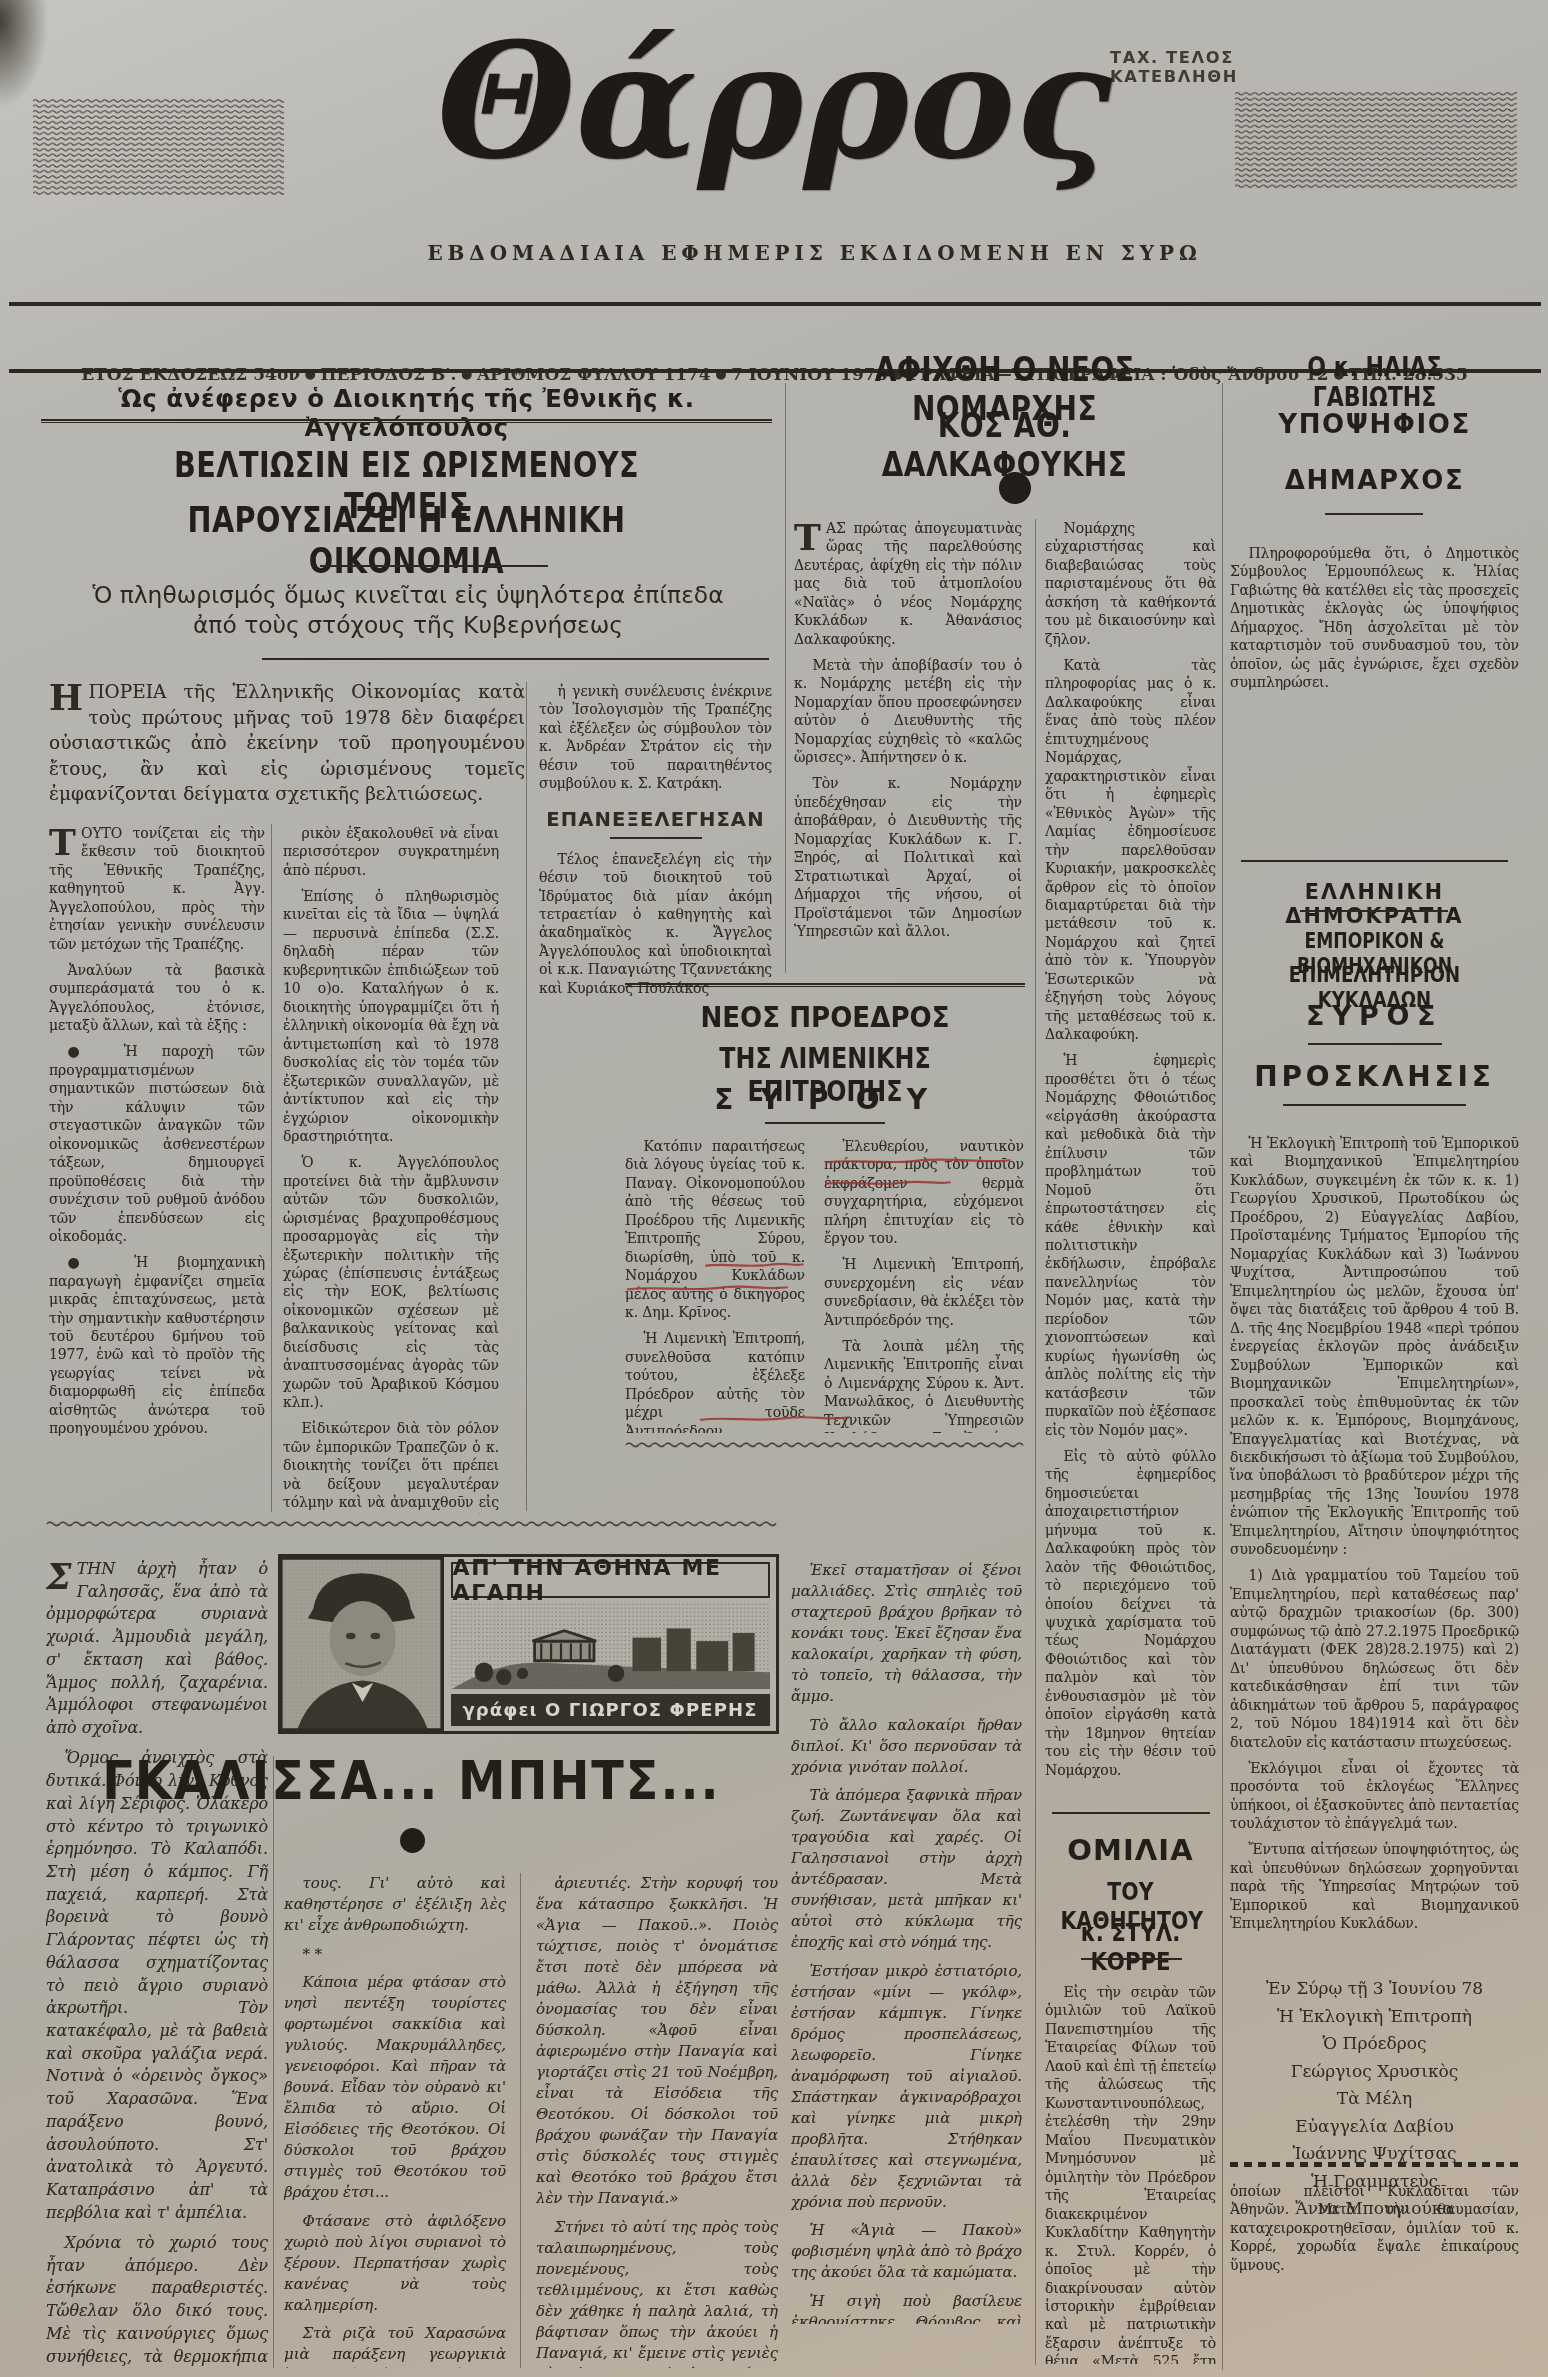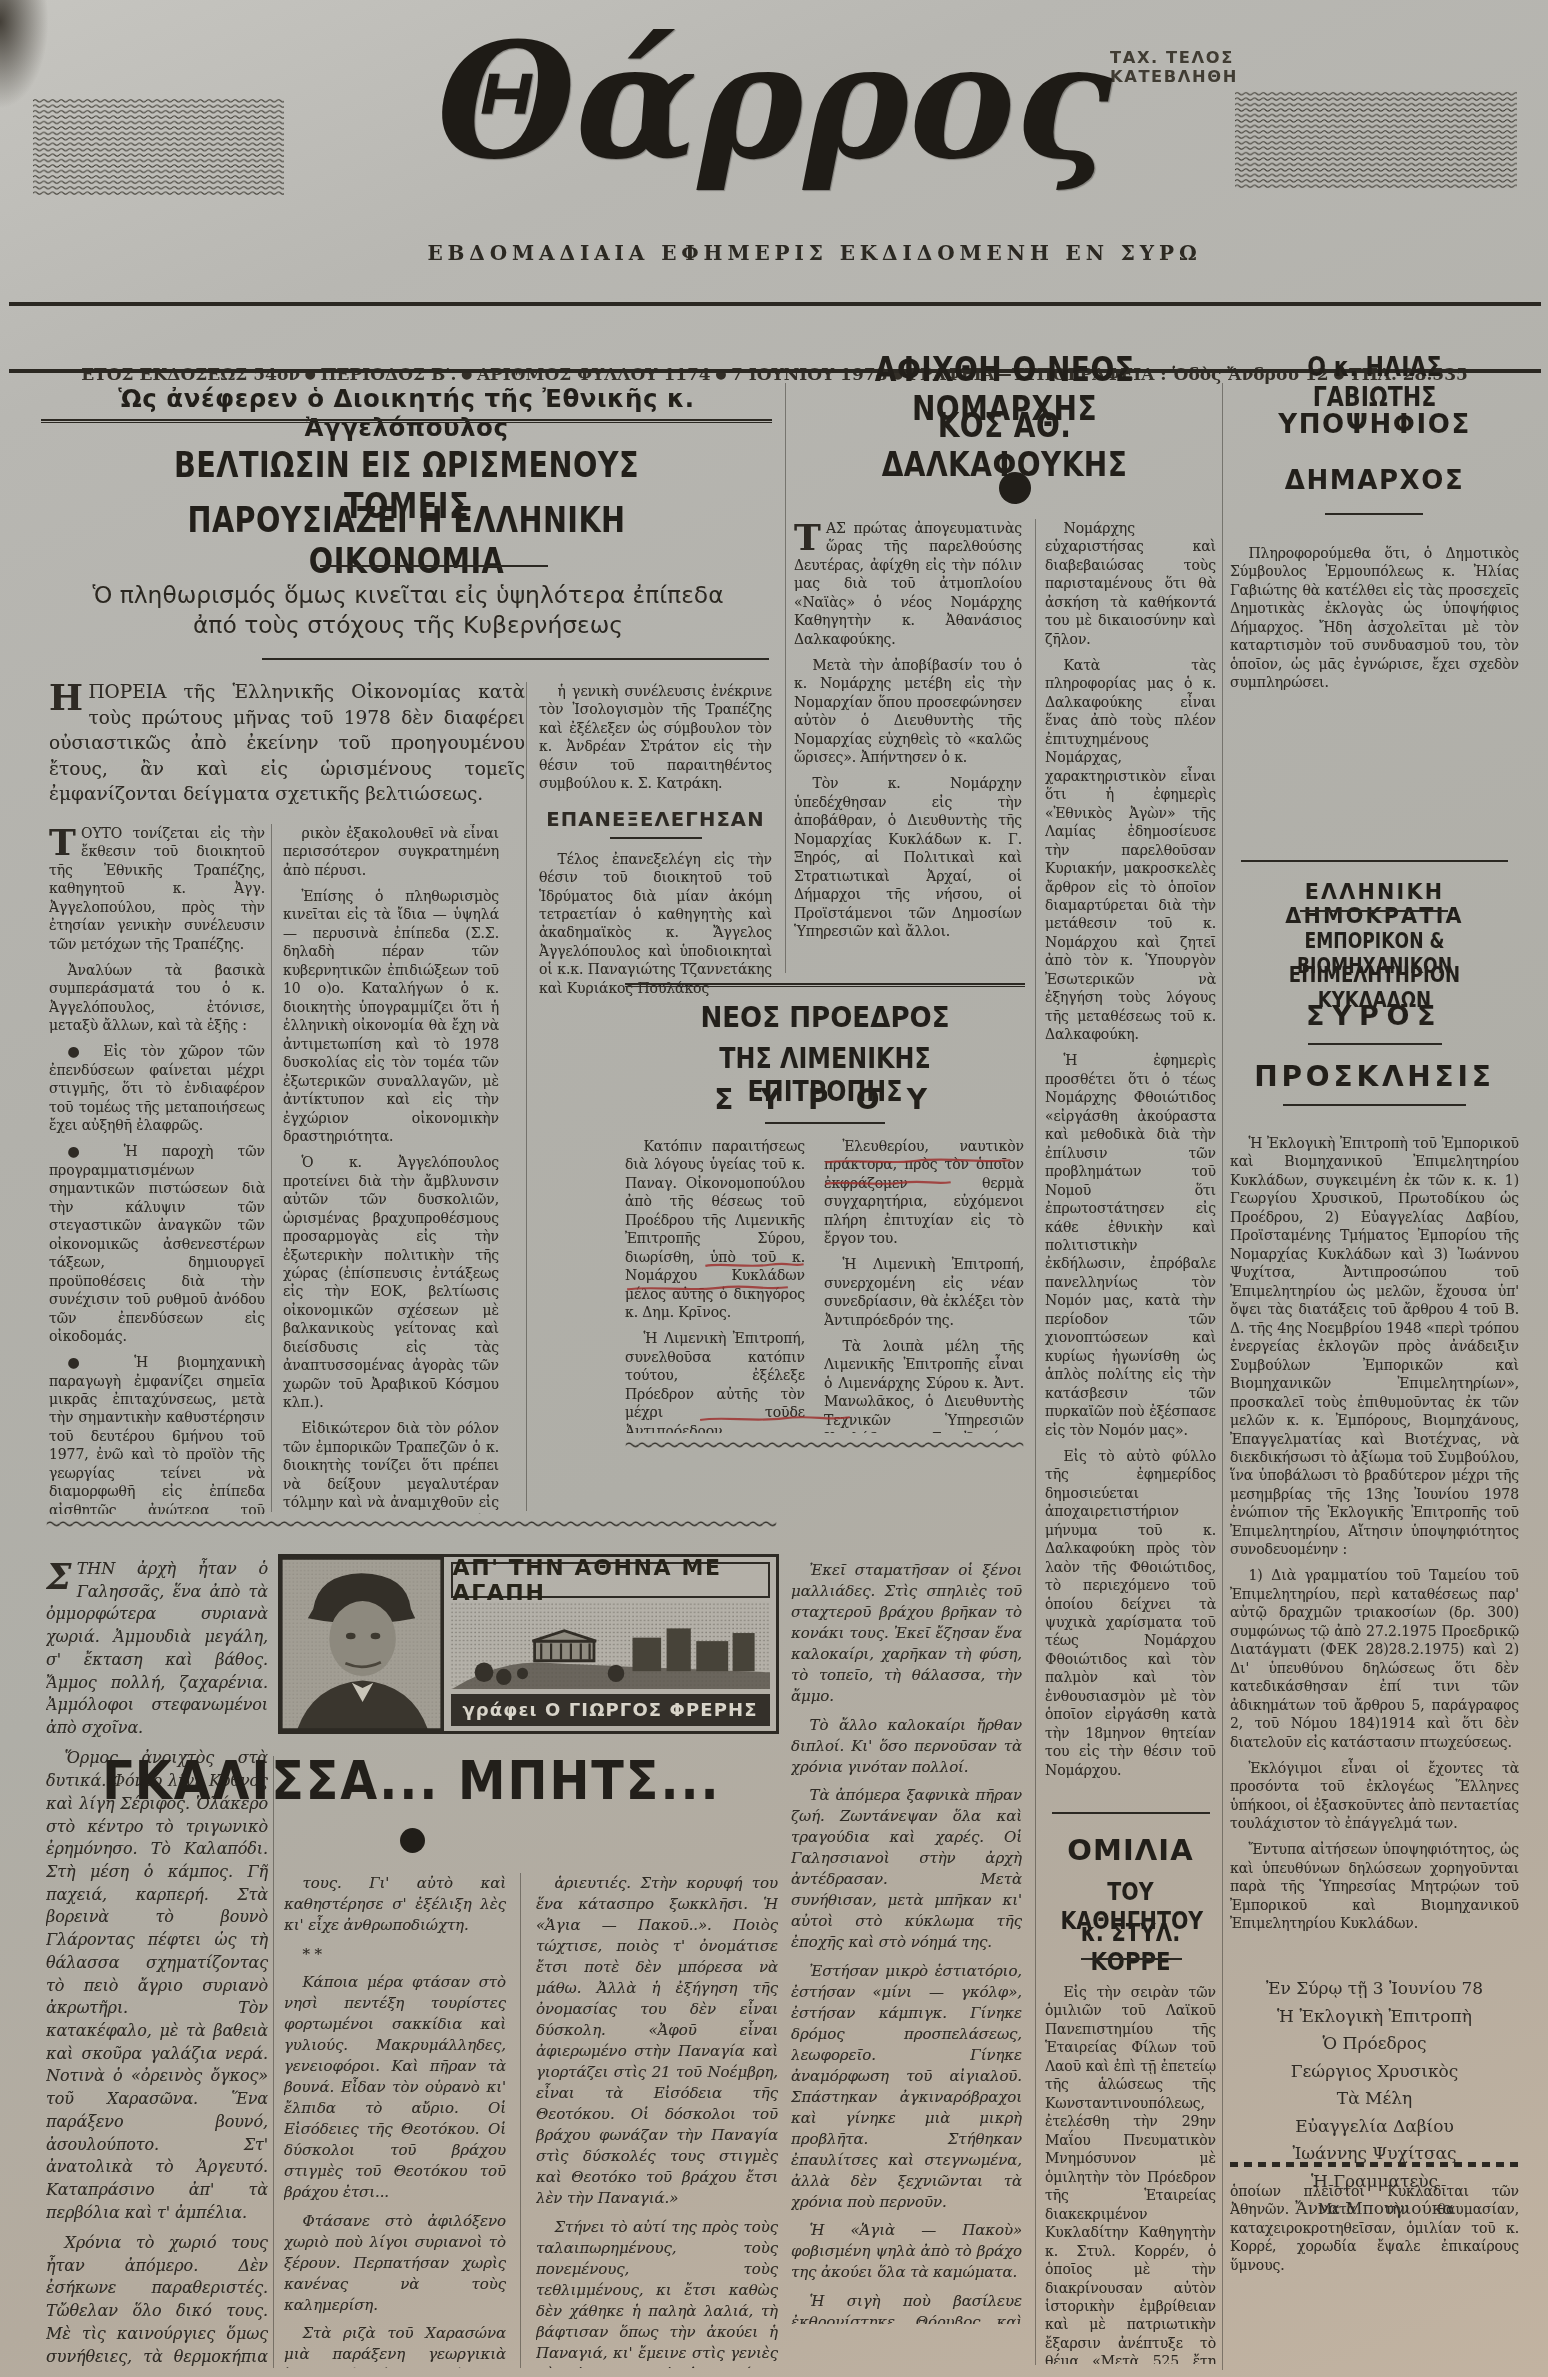--- a/index.html
+++ b/index.html
@@ -109,21 +109,20 @@
   <div class="abs jus intro clip" style="left:49px;top:679px;width:476px;height:133px">
     <p class="nohang" style="margin:0">
       <span class="dc">Η</span><span>ΠΟΡΕΙΑ τῆς Ἑλληνικῆς Οἰκονομίας κατὰ τοὺς πρώτους μῆνας τοῦ 1978 δὲν διαφέρει οὐσιαστικῶς ἀπὸ ἐκείνην τοῦ προηγουμένου ἔτους, ἂν καὶ εἰς ὡρισμένους τομεῖς ἐμφανίζονται δείγματα σχετικῆς βελτιώσεως.</span>
     </p>
   </div>
 
   <div class="abs jus body-col clip" style="left:49px;top:824px;width:216px;height:690px">
     <p class="nohang"><span class="dc">Τ</span><span>ΟΥΤΟ τονίζεται εἰς τὴν ἔκθεσιν τοῦ διοικητοῦ τῆς Ἐθνικῆς Τραπέζης, καθηγητοῦ κ. Ἀγγ. Ἀγγελοπούλου, πρὸς τὴν ἐτησίαν γενικὴν συνέλευσιν τῶν μετόχων τῆς Τραπέζης.</span></p>
     <div>
         <p>Ἀναλύων τὰ βασικὰ συμπεράσματά του ὁ κ. Ἀγγελόπουλος, ἐτόνισε, μεταξὺ ἄλλων, καὶ τὰ ἑξῆς :</p>
-        <p>● Εἰς τὸν χῶρον τῶν ἐπενδύσεων φαίνεται μέχρι στιγμῆς, ὅτι τὸ ἐνδιαφέρον τοῦ τομέως τῆς μεταποιήσεως ἔχει αὐξηθῆ ἐλαφρῶς.</p>
         <p>● Ἡ παροχὴ τῶν προγραμματισμένων σημαντικῶν πιστώσεων διὰ τὴν κάλυψιν τῶν στεγαστικῶν ἀναγκῶν τῶν οἰκονομικῶς ἀσθενεστέρων τάξεων, δημιουργεῖ προϋποθέσεις διὰ τὴν συνέχισιν τοῦ ρυθμοῦ ἀνόδου τῶν ἐπενδύσεων εἰς οἰκοδομάς.</p>
         <p>● Ἡ βιομηχανικὴ παραγωγὴ ἐμφανίζει σημεῖα μικρᾶς ἐπιταχύνσεως, μετὰ τὴν σημαντικὴν καθυστέρησιν τοῦ δευτέρου 6μήνου τοῦ 1977, ἐνῶ καὶ τὸ προϊὸν τῆς γεωργίας τείνει νὰ διαμορφωθῆ εἰς ἐπίπεδα αἰσθητῶς ἀνώτερα τοῦ προηγουμένου χρόνου.</p>
       </div>
   </div>
 
   <div class="abs jus body-col clip" style="left:283px;top:824px;width:216px;height:690px">
 
   <p>ρικὸν ἐξακολουθεῖ νὰ εἶναι περισσότερον συγκρατημένη ἀπὸ πέρυσι.</p>
       <p>Ἐπίσης ὁ πληθωρισμὸς κινεῖται εἰς τὰ ἴδια — ὑψηλά — περυσινὰ ἐπίπεδα (Σ.Σ. δηλαδὴ πέραν τῶν κυβερνητικῶν ἐπιδιώξεων τοῦ 10 ο)ο. Καταλήγων ὁ κ. διοικητὴς ὑπογραμμίζει ὅτι ἡ ἑλληνικὴ οἰκονομία θὰ ἔχη νὰ ἀντιμετωπίση καὶ τὸ 1978 δυσκολίας εἰς τὸν τομέα τῶν ἐξωτερικῶν συναλλαγῶν, μὲ ἀντίκτυπον καὶ εἰς τὴν ἐγχώριον οἰκονομικὴν δραστηριότητα.</p>
       <p>Ὁ κ. Ἀγγελόπουλος προτείνει διὰ τὴν ἄμβλυνσιν αὐτῶν τῶν δυσκολιῶν, ὡρισμένας βραχυπροθέσμους προσαρμογὰς εἰς τὴν ἐξωτερικὴν πολιτικὴν τῆς χώρας (ἐπίσπευσις ἐντάξεως εἰς τὴν ΕΟΚ, βελτίωσις οἰκονομικῶν σχέσεων μὲ βαλκανικοὺς γείτονας καὶ διείσδυσις εἰς τὰς ἀναπτυσσομένας ἀγορὰς τῶν χωρῶν τοῦ Ἀραβικοῦ Κόσμου κλπ.).</p>
@@ -139,21 +138,21 @@
 
   <svg class="abs" style="left:46px;top:1520px" width="731" height="7.6" viewBox="0 0 1345 14">
     <rect width="1345" height="14" fill="url(#sepwave)"></rect>
   </svg>
 
   <div class="abs ctr hd headline sx85" style="left:794px;top:351px;width:421px;font-size:33px">ΑΦΙΧΘΗ Ο ΝΕΟΣ ΝΟΜΑΡΧΗΣ</div>
   <div class="abs ctr hd headline sx85" style="left:794px;top:407px;width:421px;font-size:33px">ΚΟΣ ΑΘ. ΔΑΛΚΑΦΟΥΚΗΣ</div>
   <div class="abs round" style="left:999px;top:472px;width:32px;height:32px"></div>
 
   <div class="abs jus body-col clip" style="left:794px;top:519px;width:228px;height:454px">
-    <p class="nohang"><span class="dc">Τ</span><span>ΑΣ πρώτας ἀπογευματινὰς ὥρας τῆς παρελθούσης Δευτέρας, ἀφίχθη εἰς τὴν πόλιν μας διὰ τοῦ ἀτμοπλοίου «Ναϊὰς» ὁ νέος Νομάρχης Καθηγητὴν κ. Ἀθανάσιος Δαλκαφούκης.</span></p>
+    <p class="nohang"><span class="dc">Τ</span><span>ΑΣ πρώτας ἀπογευματινὰς ὥρας τῆς παρελθούσης Δευτέρας, ἀφίχθη εἰς τὴν πόλιν μας διὰ τοῦ ἀτμοπλοίου «Ναϊὰς» ὁ νέος Νομάρχης Κυκλάδων κ. Ἀθανάσιος Δαλκαφούκης.</span></p>
     <div>
         <p>Μετὰ τὴν ἀποβίβασίν του ὁ κ. Νομάρχης μετέβη εἰς τὴν Νομαρχίαν ὅπου προσεφώνησεν αὐτὸν ὁ Διευθυντὴς τῆς Νομαρχίας εὐχηθεὶς τὸ «καλῶς ὥρισες». Ἀπήντησεν ὁ κ.</p>
         <p>Τὸν κ. Νομάρχην ὑπεδέχθησαν εἰς τὴν ἀποβάθραν, ὁ Διευθυντὴς τῆς Νομαρχίας Κυκλάδων κ. Γ. Ξηρός, αἱ Πολιτικαὶ καὶ Στρατιωτικαὶ Ἀρχαί, οἱ Δήμαρχοι τῆς νήσου, οἱ Προϊστάμενοι τῶν Δημοσίων Ὑπηρεσιῶν καὶ ἄλλοι.</p>
       </div>
   </div>
 
   <div class="abs jus body-col clip" style="left:1045px;top:519px;width:171px;height:1275px">
 
   <p>Νομάρχης εὐχαριστήσας καὶ διαβεβαιώσας τοὺς παρισταμένους ὅτι θὰ ἀσκήση τὰ καθήκοντά του μὲ δικαιοσύνην καὶ ζῆλον.</p>
       <p>Κατὰ τὰς πληροφορίας μας ὁ κ. Δαλκαφούκης εἶναι ἕνας ἀπὸ τοὺς πλέον ἐπιτυχημένους Νομάρχας, χαρακτηριστικὸν εἶναι ὅτι ἡ ἐφημερὶς «Ἐθνικὸς Ἀγὼν» τῆς Λαμίας ἐδημοσίευσε τὴν παρελθοῦσαν Κυριακήν, μακροσκελὲς ἄρθρον εἰς τὸ ὁποῖον διαμαρτύρεται διὰ τὴν μετάθεσιν τοῦ κ. Νομάρχου καὶ ζητεῖ ἀπὸ τὸν κ. Ὑπουργὸν Ἐσωτερικῶν νὰ ἐξηγήση τοὺς λόγους τῆς μεταθέσεως τοῦ κ. Δαλκαφούκη.</p>

